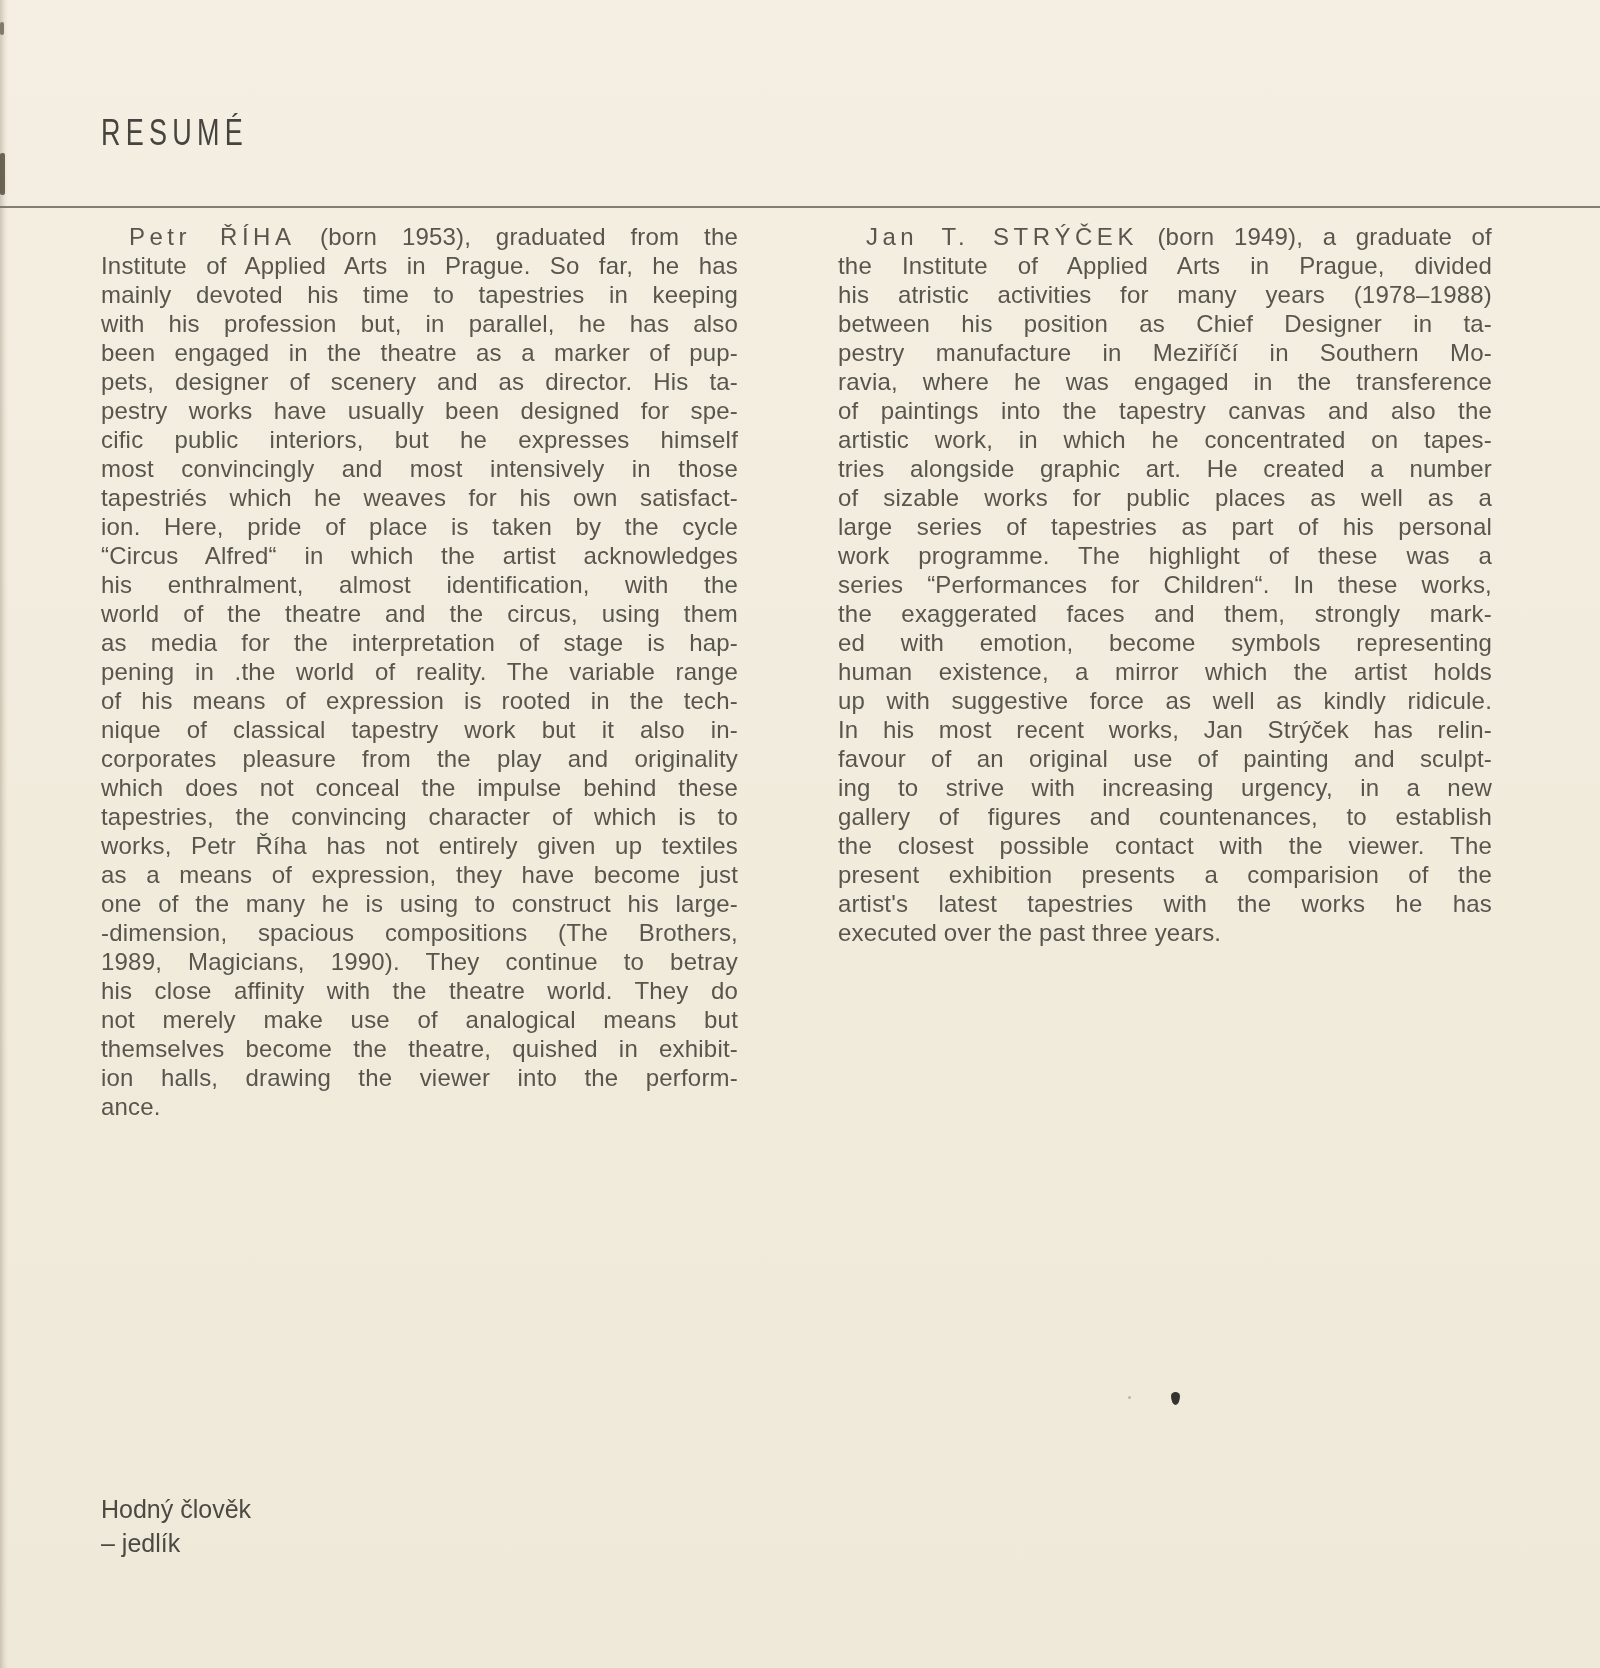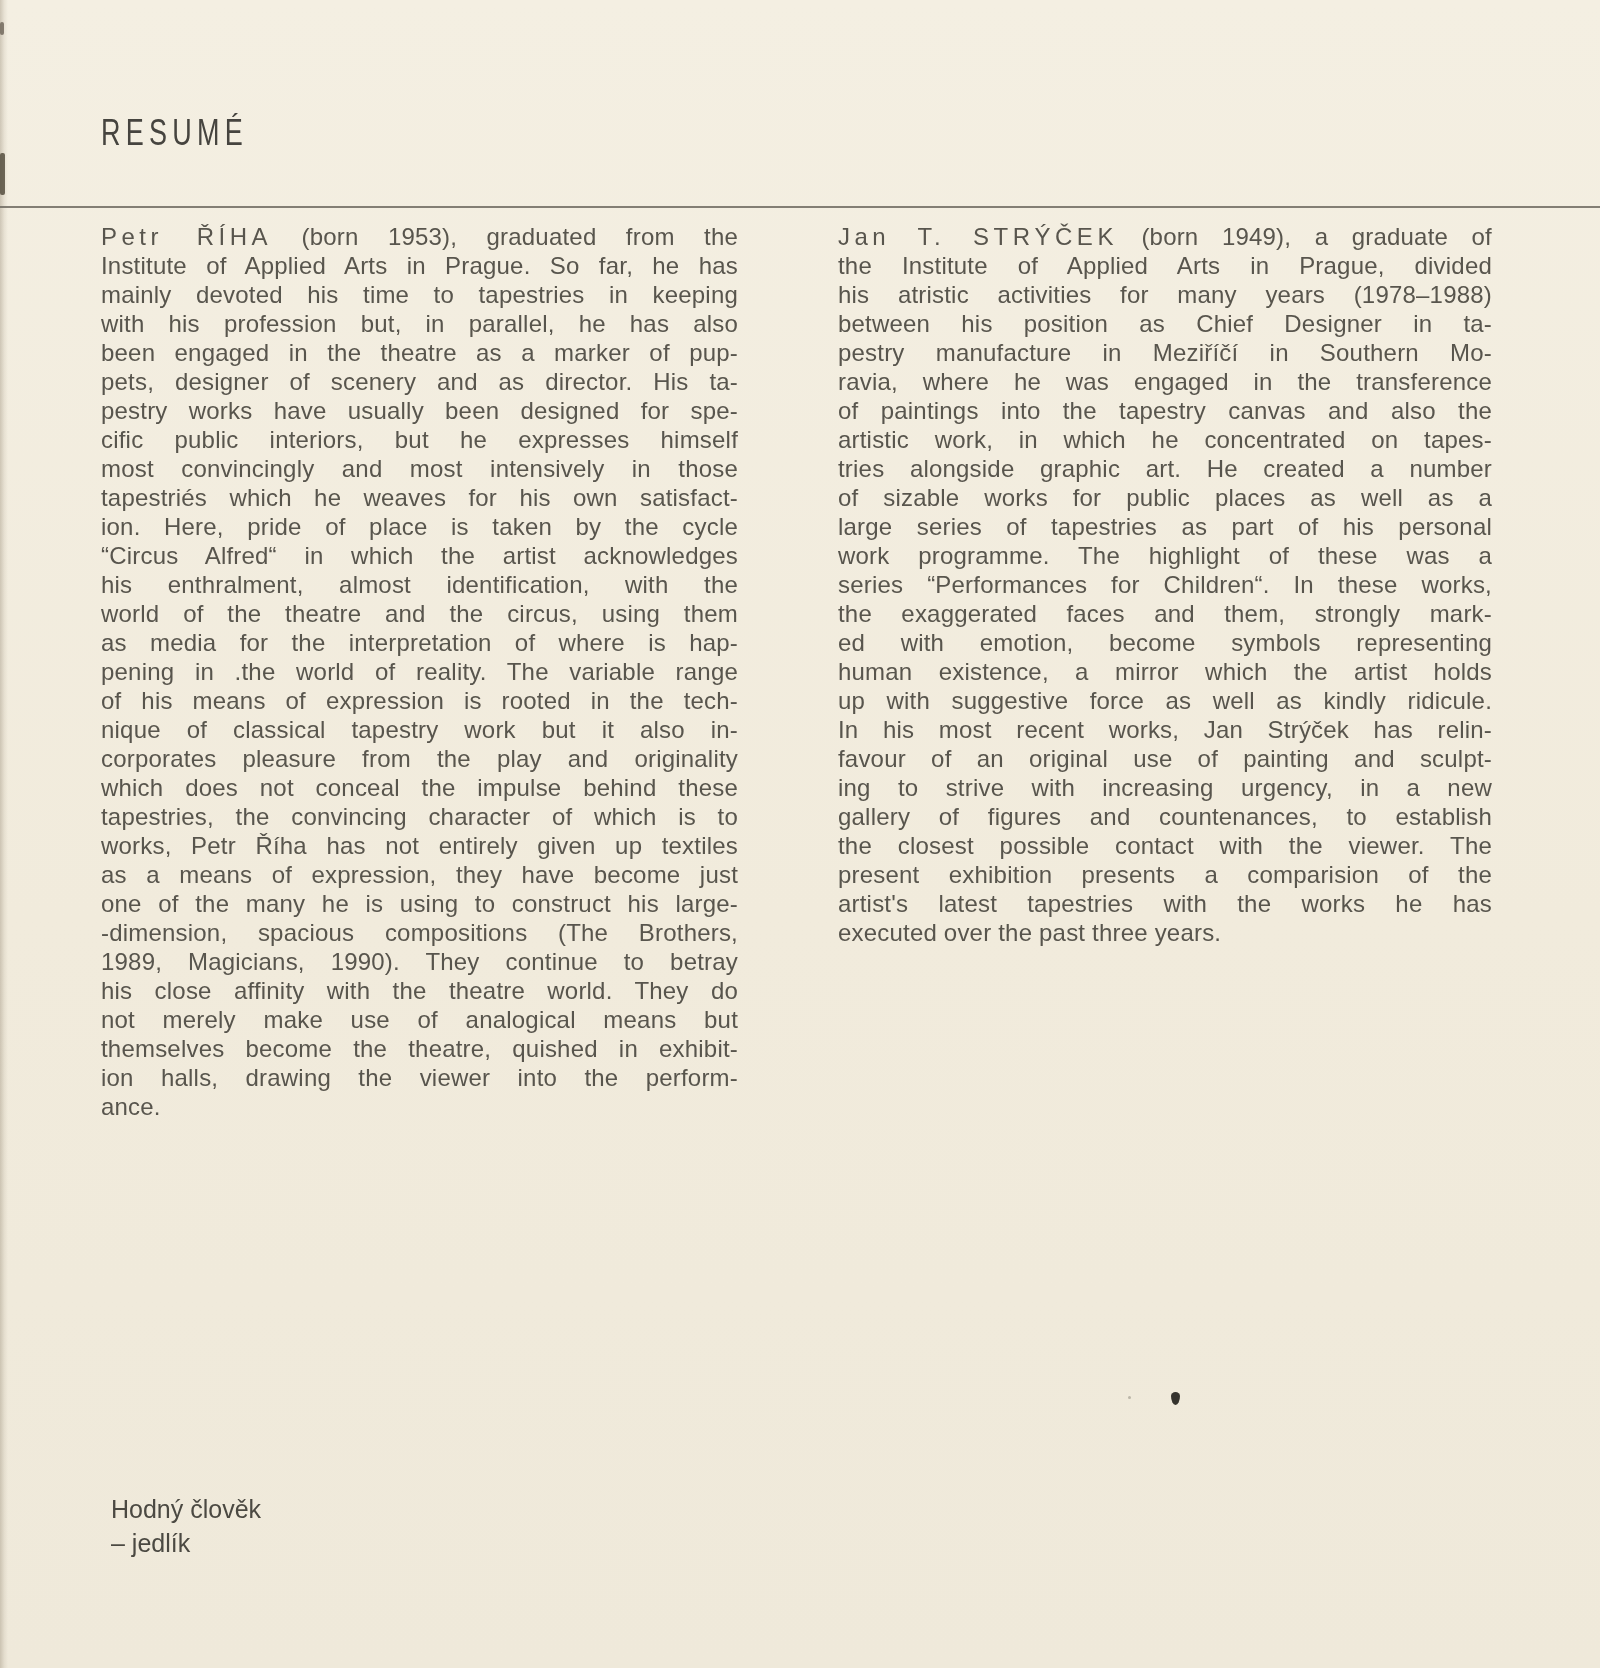--- a/index.html
+++ b/index.html
@@ -52,24 +52,24 @@
   .col.left  { width: 637px; margin-right: 100px; }
   .col.right { width: 654px; }
 
   .line {
     text-align: justify;
     text-align-last: justify;
     white-space: normal;
   }
   .line.last { text-align-last: left; }
 
-  .spaced { letter-spacing: 4.5px; }
+  .spaced { letter-spacing: 4.5px; margin-left: 28px; }
 
   .caption {
-    position: absolute; left: 111px; top: 1492px;
+    position: absolute; left: 101px; top: 1492px;
     font-size: 25px; line-height: 34px;
     color: #4b4942;
   }
 
   .ink-spot {
     position: absolute; left: 1171px; top: 1392px;
     width: 9px; height: 13px;
     background: #35332d;
     border-radius: 50% 50% 50% 50% / 30% 30% 70% 70%;
   }
@@ -100,21 +100,21 @@
         <div class="line">been engaged in the theatre as a marker of pup-</div>
         <div class="line">pets, designer of scenery and as director. His ta-</div>
         <div class="line">pestry works have usually been designed for spe-</div>
         <div class="line">cific public interiors, but he expresses himself</div>
         <div class="line">most convincingly and most intensively in those</div>
         <div class="line">tapestriés which he weaves for his own satisfact-</div>
         <div class="line">ion. Here, pride of place is taken by the cycle</div>
         <div class="line">“Circus Alfred“ in which the artist acknowledges</div>
         <div class="line">his enthralment, almost identification, with the</div>
         <div class="line">world of the theatre and the circus, using them</div>
-        <div class="line">as media for the interpretation of where is hap-</div>
+        <div class="line">as media for the interpretation of stage is hap-</div>
         <div class="line">pening in .the world of reality. The variable range</div>
         <div class="line">of his means of expression is rooted in the tech-</div>
         <div class="line">nique of classical tapestry work but it also in-</div>
         <div class="line">corporates pleasure from the play and originality</div>
         <div class="line">which does not conceal the impulse behind these</div>
         <div class="line">tapestries, the convincing character of which is to</div>
         <div class="line">works, Petr Říha has not entirely given up textiles</div>
         <div class="line">as a means of expression, they have become just</div>
         <div class="line">one of the many he is using to construct his large-</div>
         <div class="line">-dimension, spacious compositions (The Brothers,</div>

